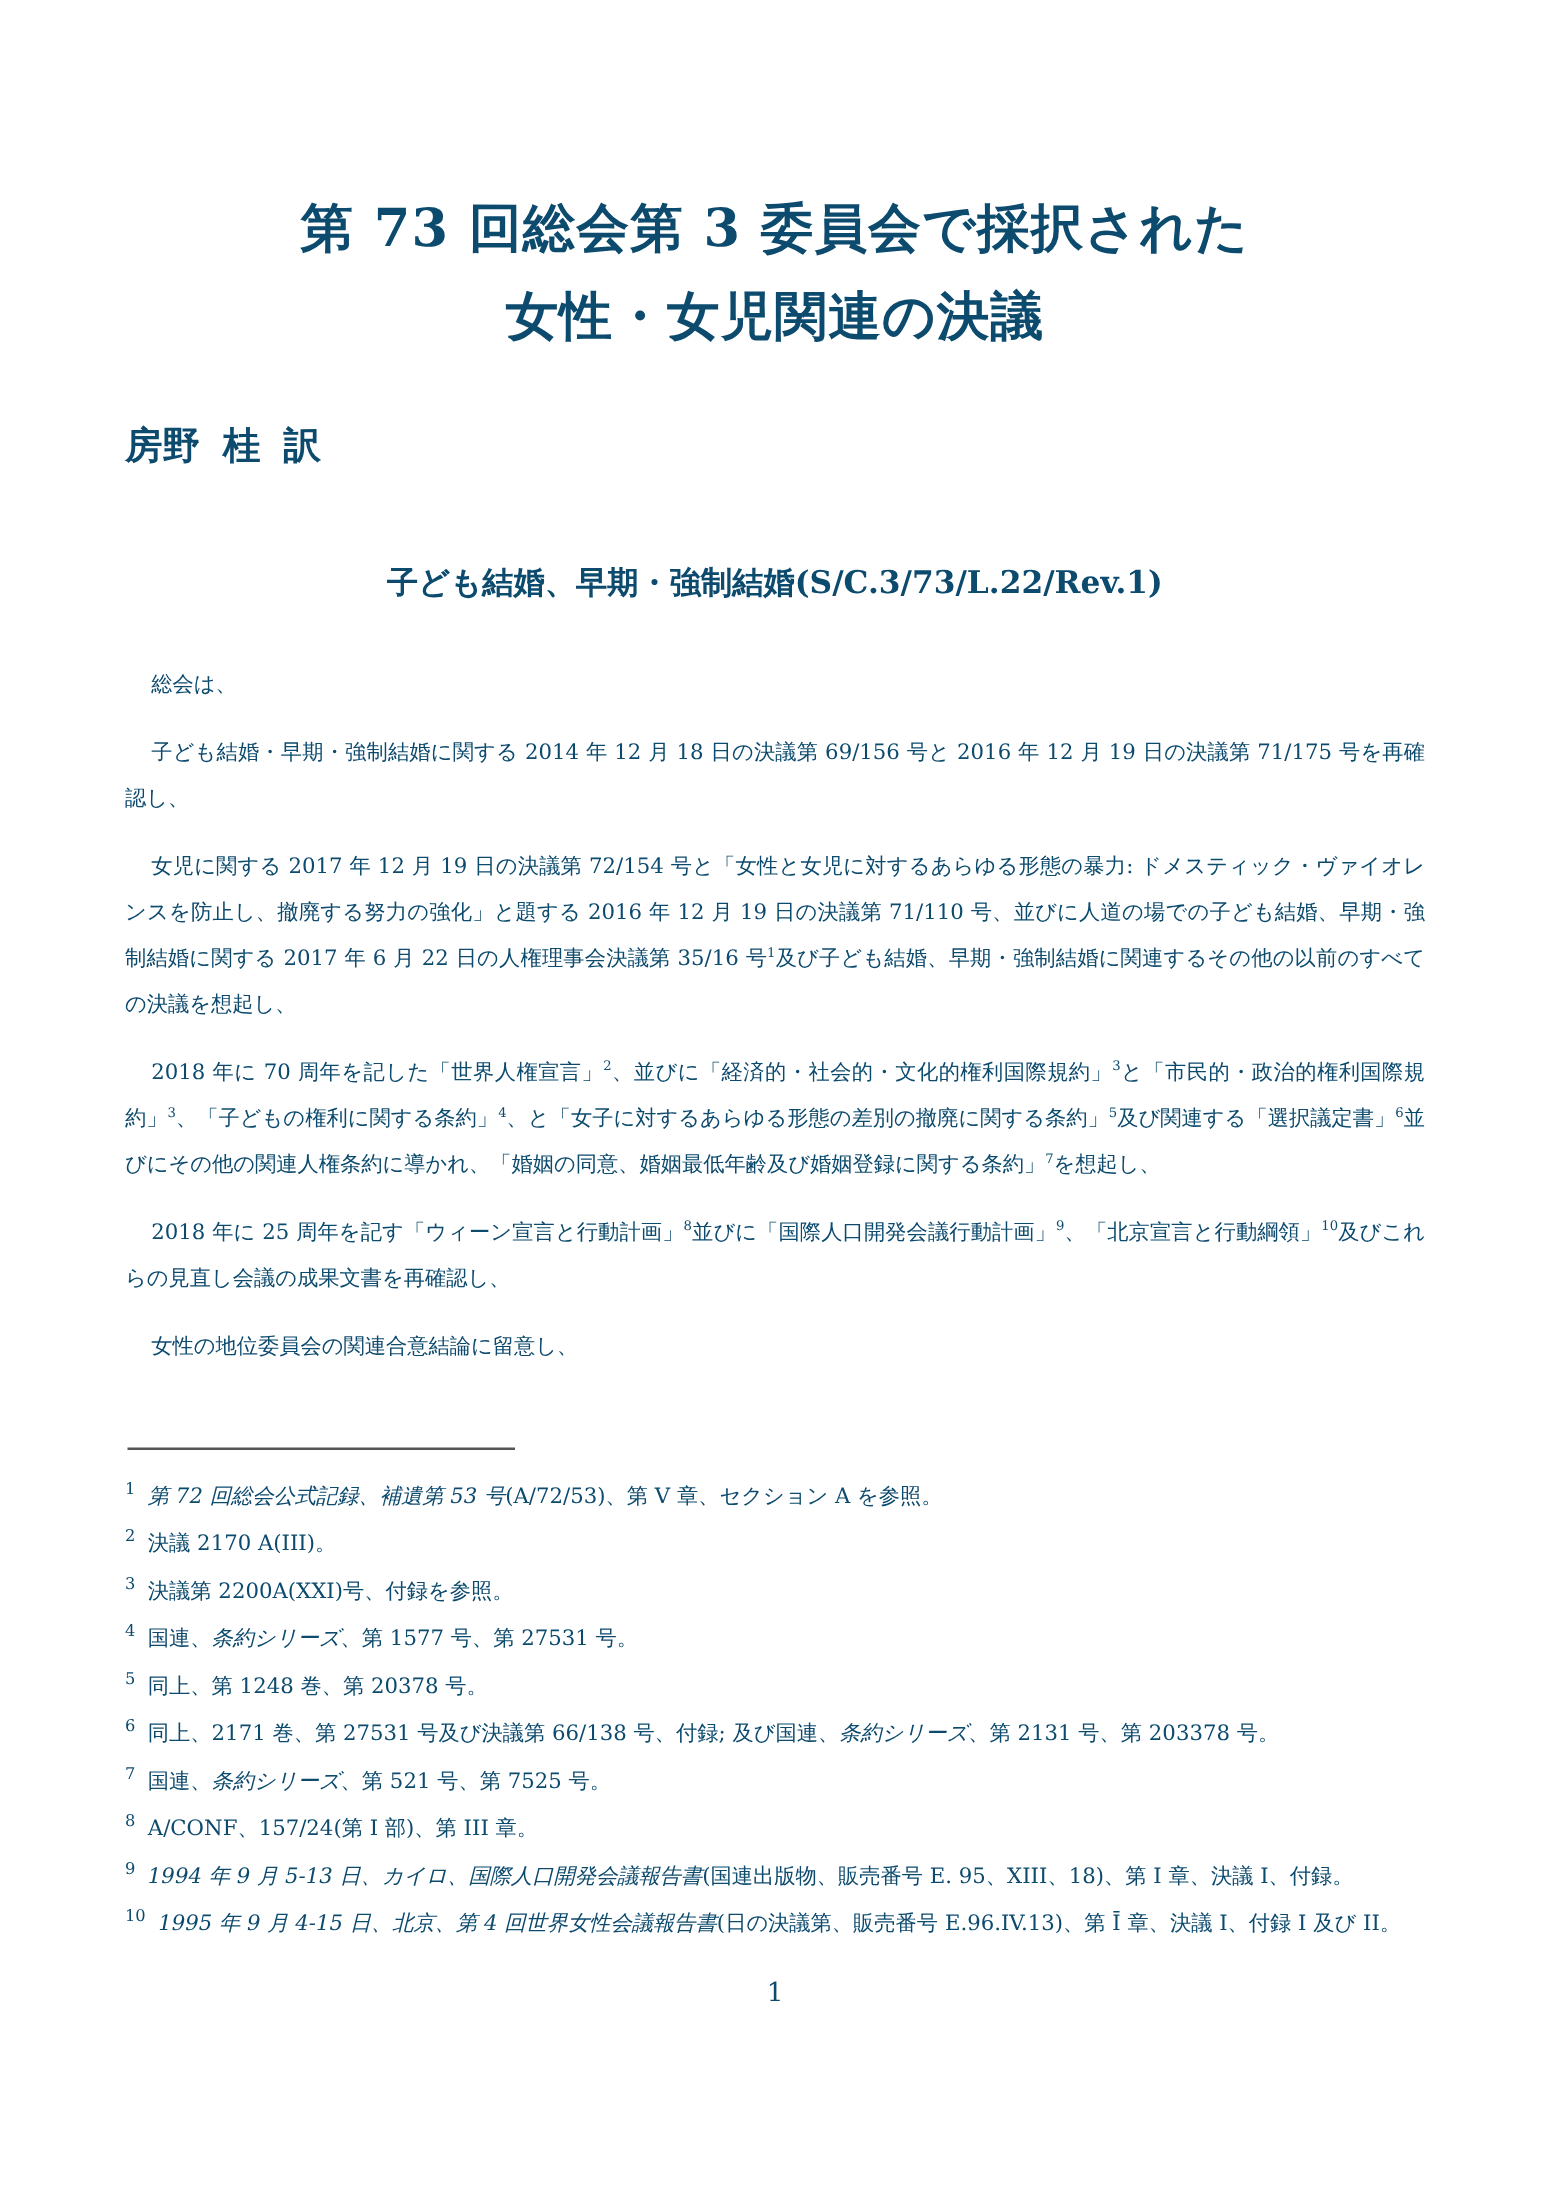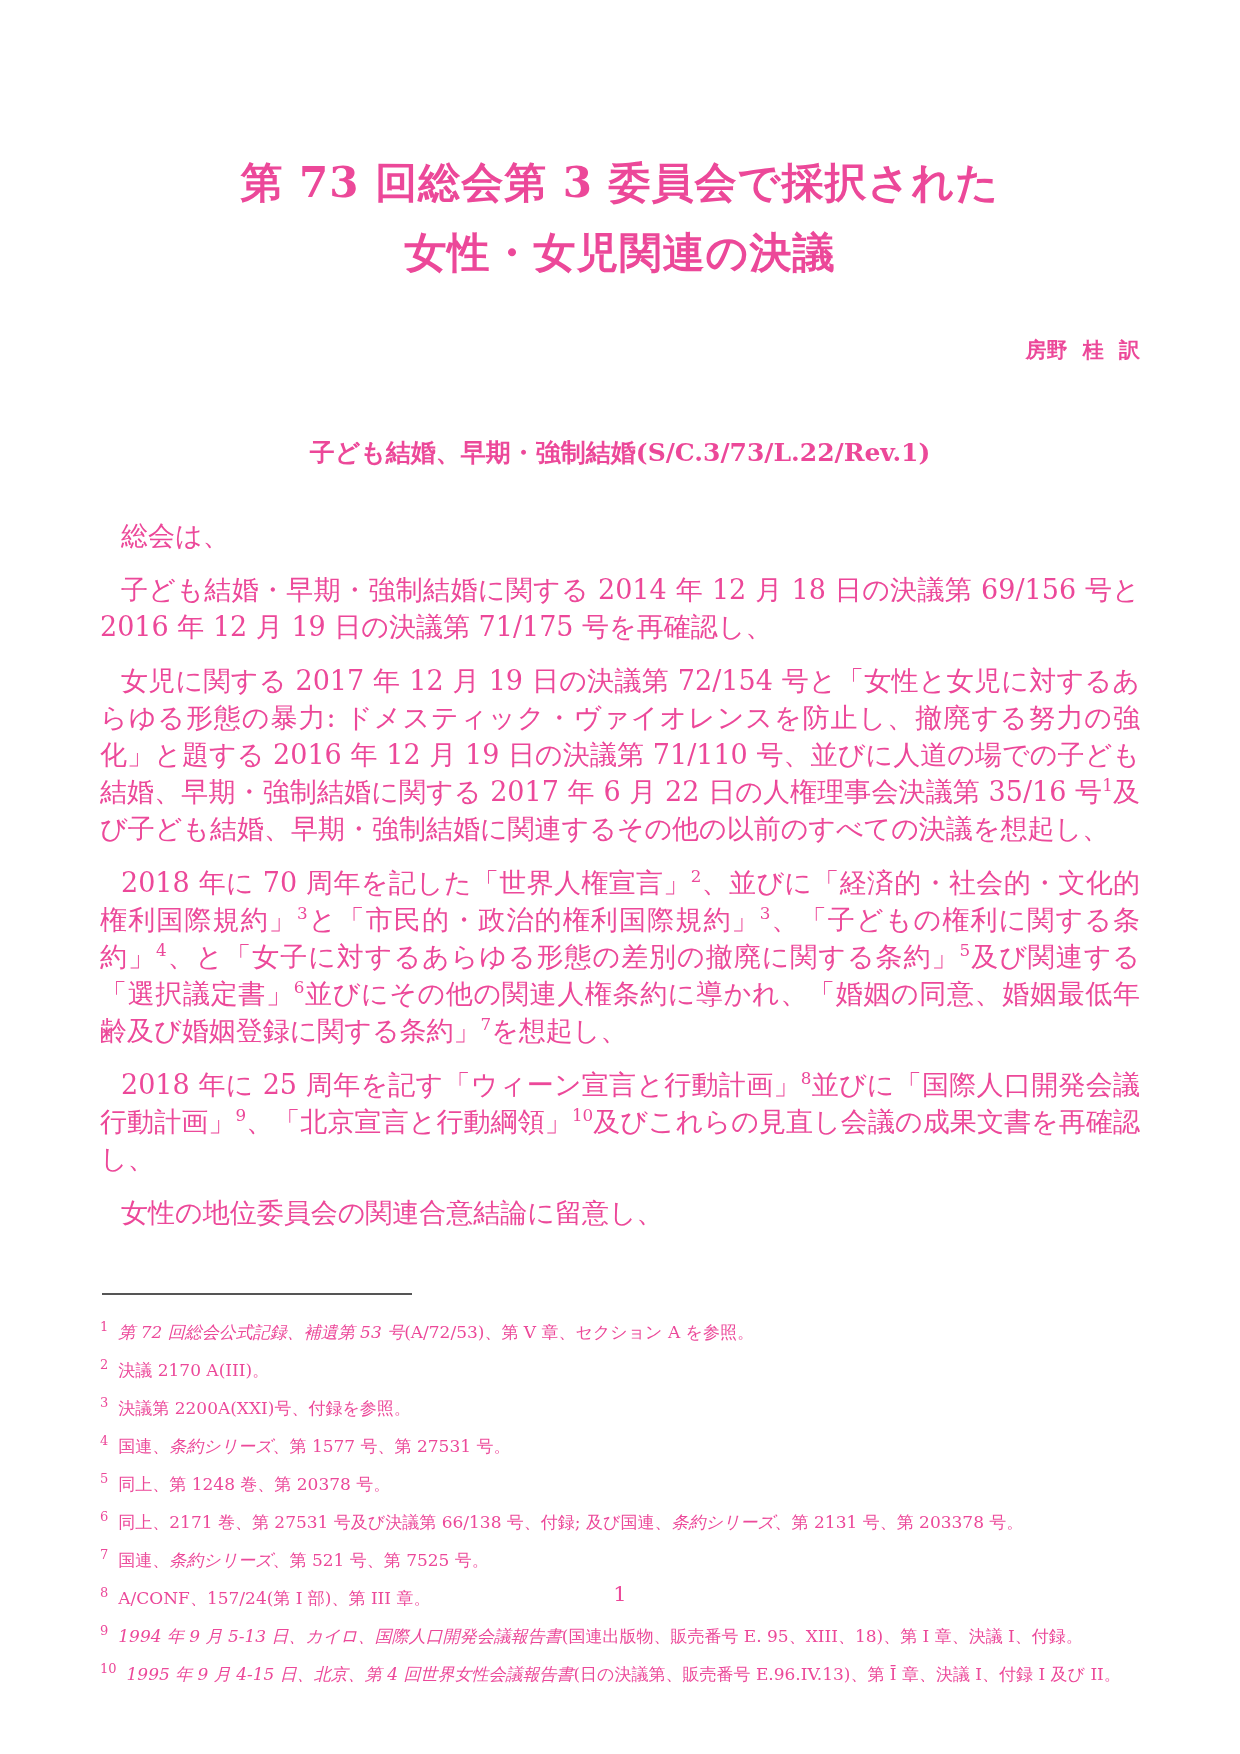--- a/index.html
+++ b/index.html
@@ -6,52 +6,52 @@
     margin: 0;
     padding: 0;
     background: #ffffff;
   }
   .page {
     position: relative;
     width: 1240px;
     height: 1754px;
     margin: 0 auto;
     background: #ffffff;
-    color: #ec4899;
+    color: #0c4a6e;
     font-family: "DejaVu Serif", "Liberation Serif", serif;
     box-sizing: border-box;
     padding: 148px 100px 0 100px;
     overflow: hidden;
   }
   .title-line {
     text-align: center;
     font-size: 42px;
     font-weight: 700;
     line-height: 70px;
     letter-spacing: 1px;
   }
   .translator {
-    text-align: right;
-    font-size: 21px;
+    text-align: left;
+    font-size: 30px;
     font-weight: 700;
     margin-top: 48px;
     word-spacing: 8px;
   }
   .section-heading {
     text-align: center;
     font-size: 25px;
     font-weight: 700;
     margin-top: 72px;
   }
   .body-text {
     margin-top: 48px;
   }
   .body-text p {
     margin: 0 0 17px 0;
-    font-size: 27px;
+    font-size: 17px;
     line-height: 37px;
     text-align: justify;
     text-indent: 21px;
   }
   .fn-ref {
     font-size: 0.62em;
     line-height: 0;
     vertical-align: super;
   }
   .footnote-sep {

